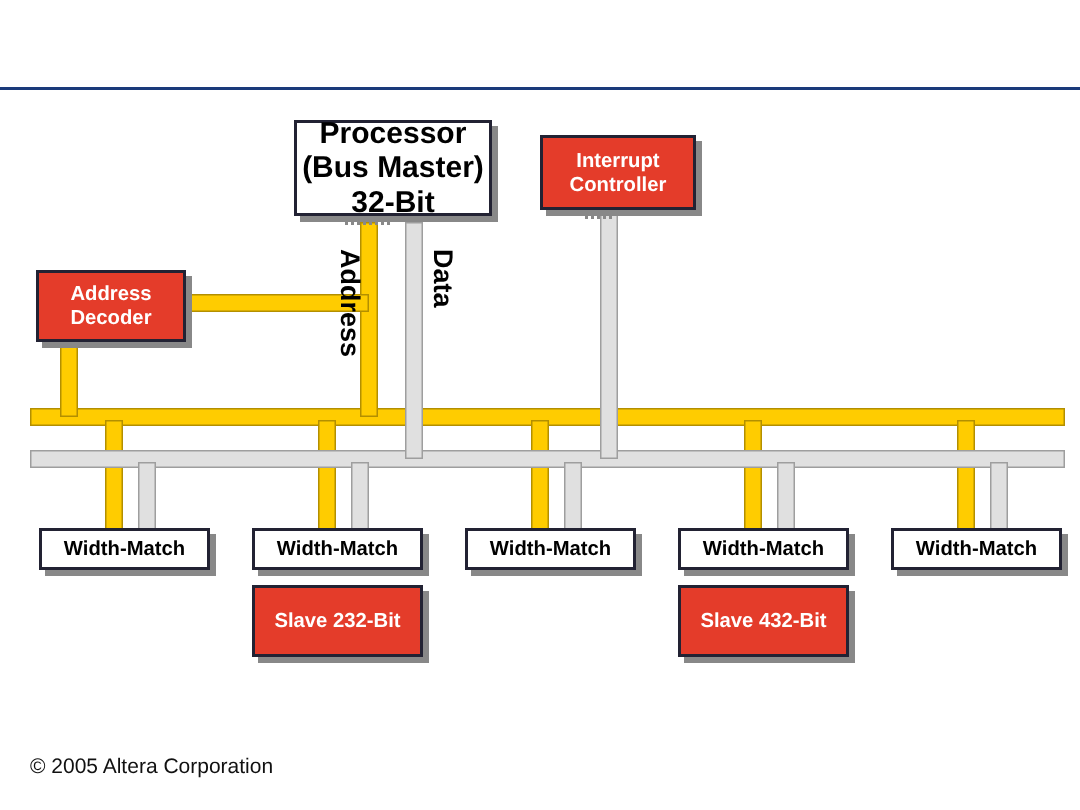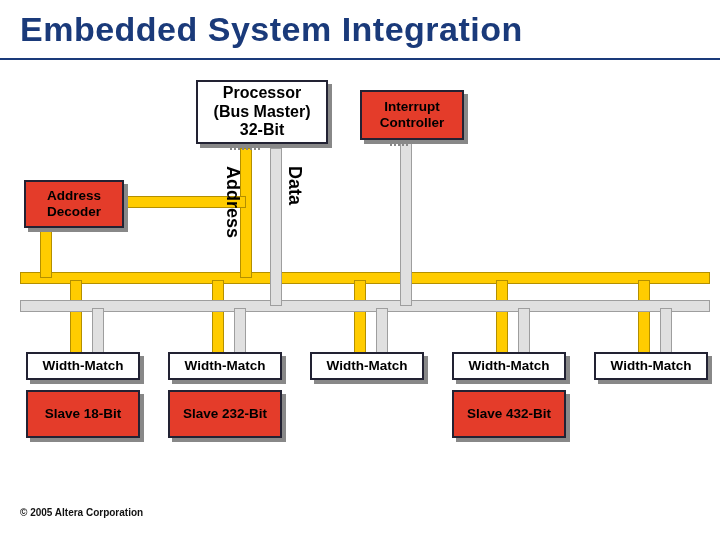--- a/index.html
+++ b/index.html
@@ -1,26 +1,26 @@
 <!DOCTYPE html>
 <html><head>
 <meta charset="utf-8">
 <style>
   html,body{margin:0;padding:0;font-family:Arial,Helvetica,sans-serif;background:#fff;width:720px;height:540px}
   .slide{position:relative;width:720px;height:540px}
   .title{position:absolute;left:20px;top:10px;font-size:34px;font-weight:bold;color:#1a3a7a;letter-spacing:.5px}
   .title-underline{position:absolute;left:0;top:58px;width:720px;height:2px;background:#1a3a7a}
-  .footer-text{position:absolute;left:20px;bottom:22px;font-size:10px;font-weight:bold;color:#111}
+  .footer-text{position:absolute;left:20px;bottom:22px;font-size:14px;font-weight:normal;color:#111}
   .logo{position:absolute;right:20px;bottom:14px}
 
   
   .block{position:absolute;border:2px solid #223;box-shadow:4px 4px 0 #888}
   .blk-white{background:#fff}
-  .blk-red{background:#e43c2a;color:#000000}
-  .blk-label{width:100%;height:100%;display:flex;align-items:center;justify-content:center;text-align:center;font-size:16px;font-weight:600;line-height:1.15}
+  .blk-red{background:#e43c2a;color:#ffffff}
+  .blk-label{width:100%;height:100%;display:flex;align-items:center;justify-content:center;text-align:center;font-size:20px;font-weight:600;line-height:1.15}
   .blk-label.small{font-size:13.5px}
   .blk-label.black{color:#000}
 
   
   .processor{left:196px;top:80px;width:128px;height:60px}
   
   .intctl{left:360px;top:90px;width:100px;height:46px}
   
   .adec{left:24px;top:180px;width:96px;height:44px}
 
@@ -43,21 +43,20 @@
   .bus-gray{position:absolute;background:#e0e0e0;border:1px solid #9e9e9e}
   
   .ticks{position:absolute;display:flex;gap:2px}
   .ticks .t{width:2px;background:#888}
 </style>
 </head>
 <body>
 
 <div class="slide">
 
-  <div class="title">Embedded System Integration</div>
   <div class="title-underline"></div>
 
   <div class="bus-yellow" style="left:20px;top:272px;width:688px;height:10px"></div>
 
   <div class="bus-yellow" style="left:70px;top:280px;width:10px;height:74px"></div>
   <div class="bus-yellow" style="left:212px;top:280px;width:10px;height:74px"></div>
   <div class="bus-yellow" style="left:354px;top:280px;width:10px;height:74px"></div>
   <div class="bus-yellow" style="left:496px;top:280px;width:10px;height:74px"></div>
   <div class="bus-yellow" style="left:638px;top:280px;width:10px;height:74px"></div>
 
@@ -119,27 +118,20 @@
   <div class="block blk-white wm col3">
       <div class="blk-label small black">Width-Match</div>
     </div>
   <div class="block blk-white wm col4">
       <div class="blk-label small black">Width-Match</div>
     </div>
   <div class="block blk-white wm col5">
       <div class="blk-label small black">Width-Match</div>
     </div>
 
-  <div class="block blk-red slv col1">
-      <div class="blk-label small">
-        <span>Slave 1</span>
-        <br>
-        <span>8-Bit</span>
-      </div>
-    </div>
   <div class="block blk-red slv col2">
       <div class="blk-label small">
         <span>Slave 2</span>
         <br>
         <span>32-Bit</span>
       </div>
     </div>
   <div class="block blk-red slv col4">
       <div class="blk-label small">
         <span>Slave 4</span>

